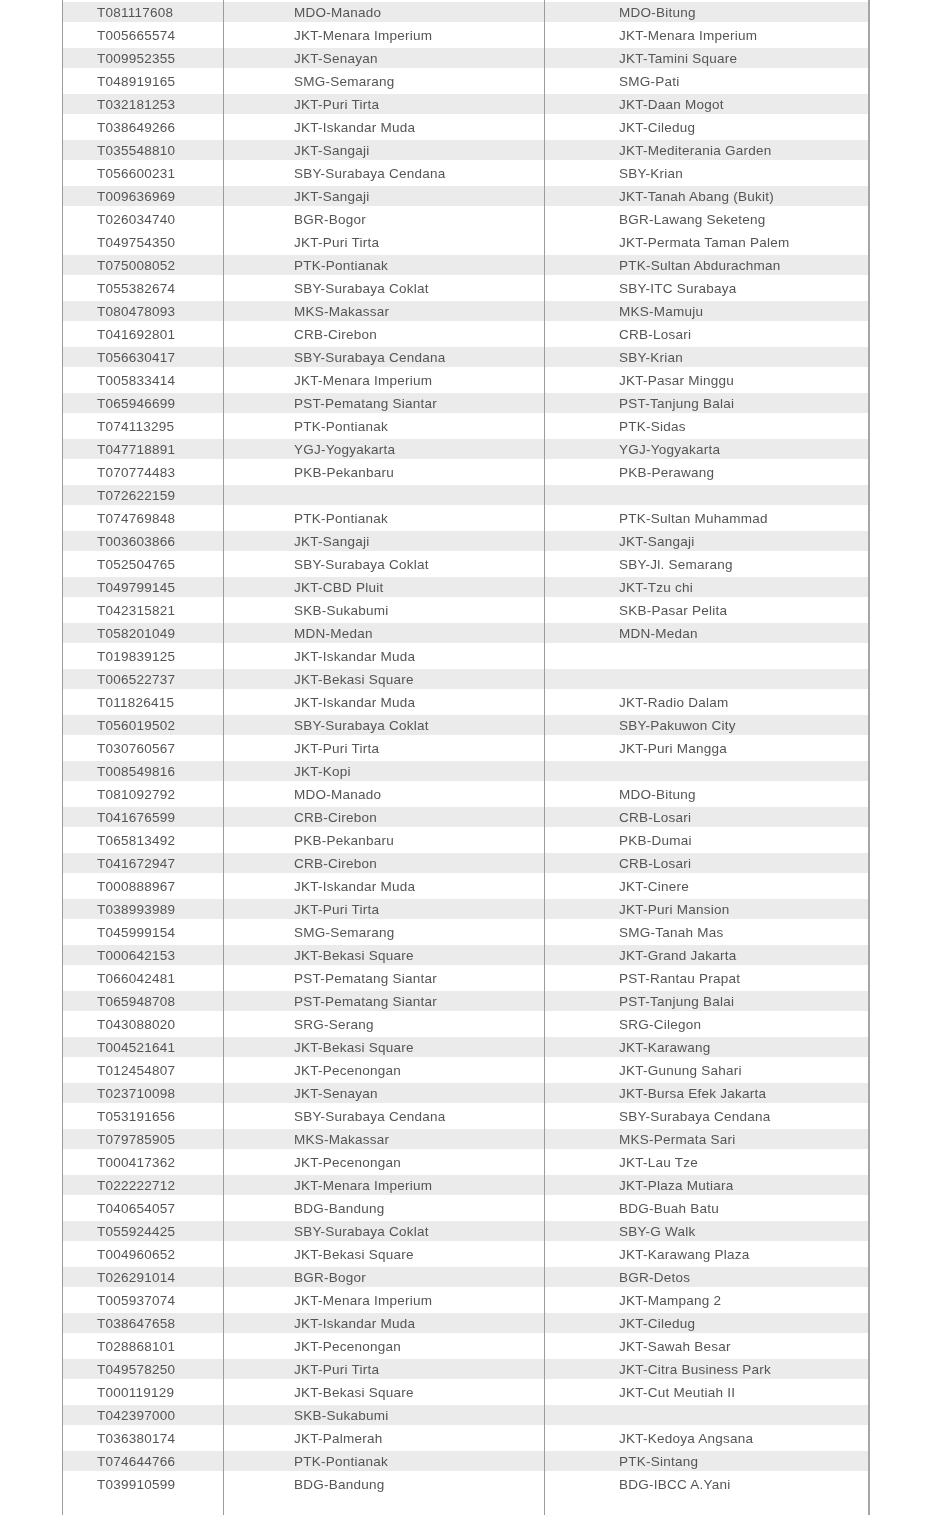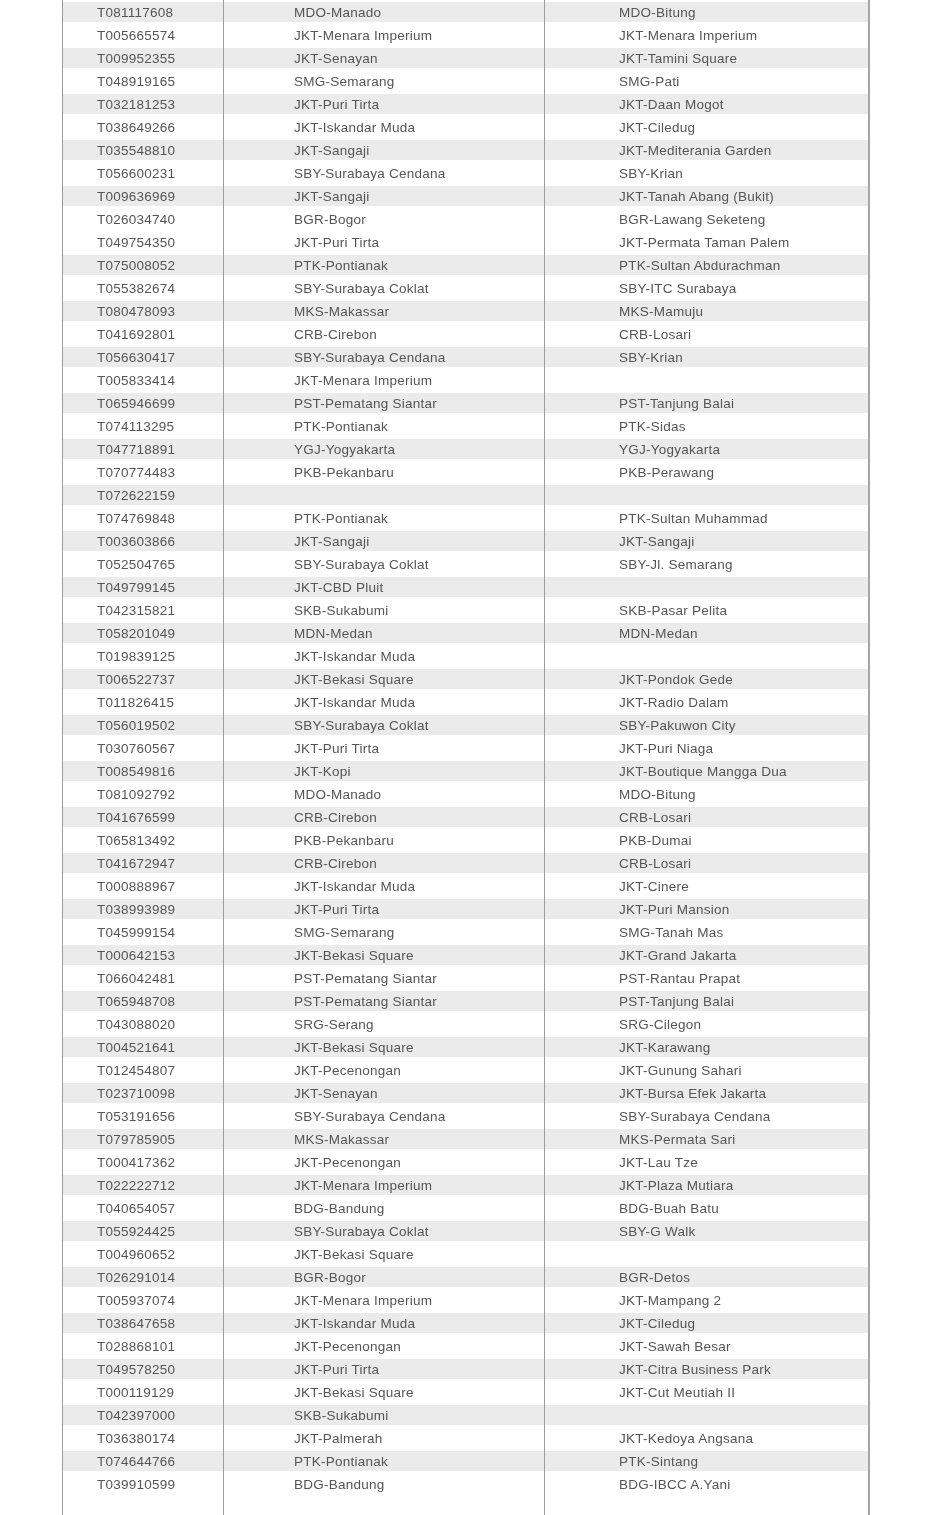--- a/index.html
+++ b/index.html
@@ -161,20 +161,21 @@
 
   <div class="row alt">
     <div class="cell c1">T056630417</div>
     <div class="cell c2">SBY-Surabaya Cendana</div>
     <div class="cell c3">SBY-Krian</div>
   </div>
 
   <div class="row">
     <div class="cell c1">T005833414</div>
     <div class="cell c2">JKT-Menara Imperium</div>
+    <div class="cell c3">JKT-Pasar Minggu</div>
   </div>
 
   <div class="row alt">
     <div class="cell c1">T065946699</div>
     <div class="cell c2">PST-Pematang Siantar</div>
     <div class="cell c3">PST-Tanjung Balai</div>
   </div>
 
   <div class="row">
     <div class="cell c1">T074113295</div>
@@ -212,20 +213,21 @@
 
   <div class="row">
     <div class="cell c1">T052504765</div>
     <div class="cell c2">SBY-Surabaya Coklat</div>
     <div class="cell c3">SBY-Jl. Semarang</div>
   </div>
 
   <div class="row alt">
     <div class="cell c1">T049799145</div>
     <div class="cell c2">JKT-CBD Pluit</div>
+    <div class="cell c3">JKT-Tzu chi</div>
   </div>
 
   <div class="row">
     <div class="cell c1">T042315821</div>
     <div class="cell c2">SKB-Sukabumi</div>
     <div class="cell c3">SKB-Pasar Pelita</div>
   </div>
 
   <div class="row alt">
     <div class="cell c1">T058201049</div>
@@ -234,45 +236,43 @@
   </div>
 
   <div class="row">
     <div class="cell c1">T019839125</div>
     <div class="cell c2">JKT-Iskandar Muda</div>
   </div>
 
   <div class="row alt">
     <div class="cell c1">T006522737</div>
     <div class="cell c2">JKT-Bekasi Square</div>
-    <div class="cell c3">JKT-Pondok Gede</div>
   </div>
 
   <div class="row">
     <div class="cell c1">T011826415</div>
     <div class="cell c2">JKT-Iskandar Muda</div>
     <div class="cell c3">JKT-Radio Dalam</div>
   </div>
 
   <div class="row alt">
     <div class="cell c1">T056019502</div>
     <div class="cell c2">SBY-Surabaya Coklat</div>
     <div class="cell c3">SBY-Pakuwon City</div>
   </div>
 
   <div class="row">
     <div class="cell c1">T030760567</div>
     <div class="cell c2">JKT-Puri Tirta</div>
-    <div class="cell c3">JKT-Puri Niaga</div>
+    <div class="cell c3">JKT-Puri Mangga</div>
   </div>
 
   <div class="row alt">
     <div class="cell c1">T008549816</div>
     <div class="cell c2">JKT-Kopi</div>
-    <div class="cell c3">JKT-Boutique Mangga Dua</div>
   </div>
 
   <div class="row">
     <div class="cell c1">T081092792</div>
     <div class="cell c2">MDO-Manado</div>
     <div class="cell c3">MDO-Bitung</div>
   </div>
 
   <div class="row alt">
     <div class="cell c1">T041676599</div>
@@ -384,20 +384,21 @@
 
   <div class="row alt">
     <div class="cell c1">T055924425</div>
     <div class="cell c2">SBY-Surabaya Coklat</div>
     <div class="cell c3">SBY-G Walk</div>
   </div>
 
   <div class="row">
     <div class="cell c1">T004960652</div>
     <div class="cell c2">JKT-Bekasi Square</div>
+    <div class="cell c3">JKT-Karawang Plaza</div>
   </div>
 
   <div class="row alt">
     <div class="cell c1">T026291014</div>
     <div class="cell c2">BGR-Bogor</div>
     <div class="cell c3">BGR-Detos</div>
   </div>
 
   <div class="row">
     <div class="cell c1">T005937074</div>

